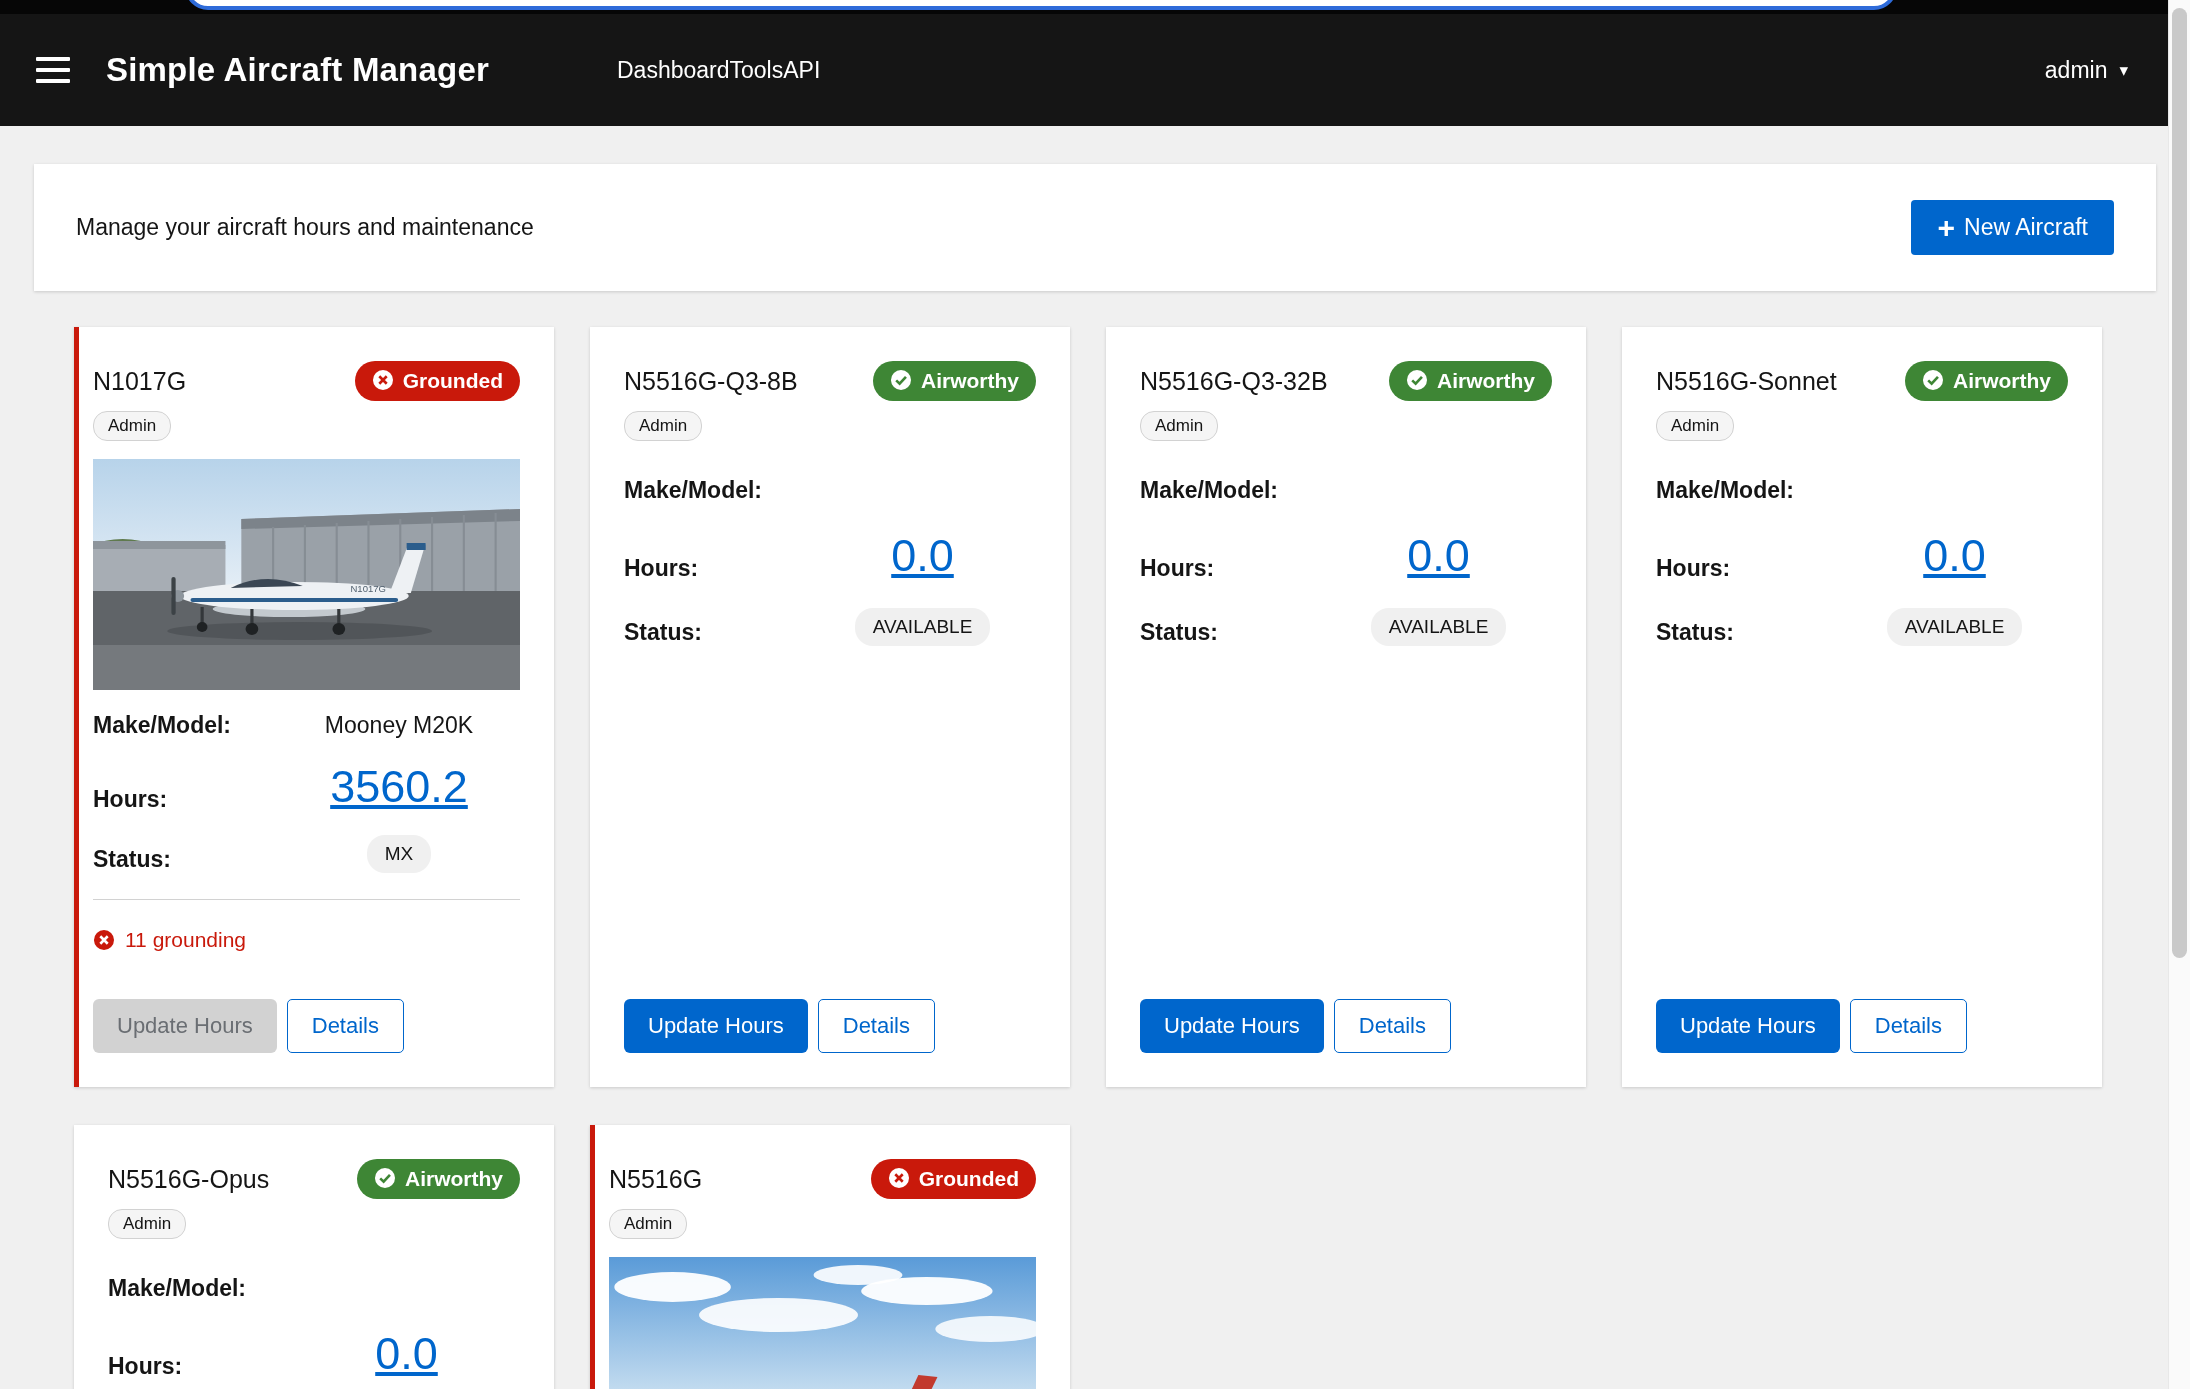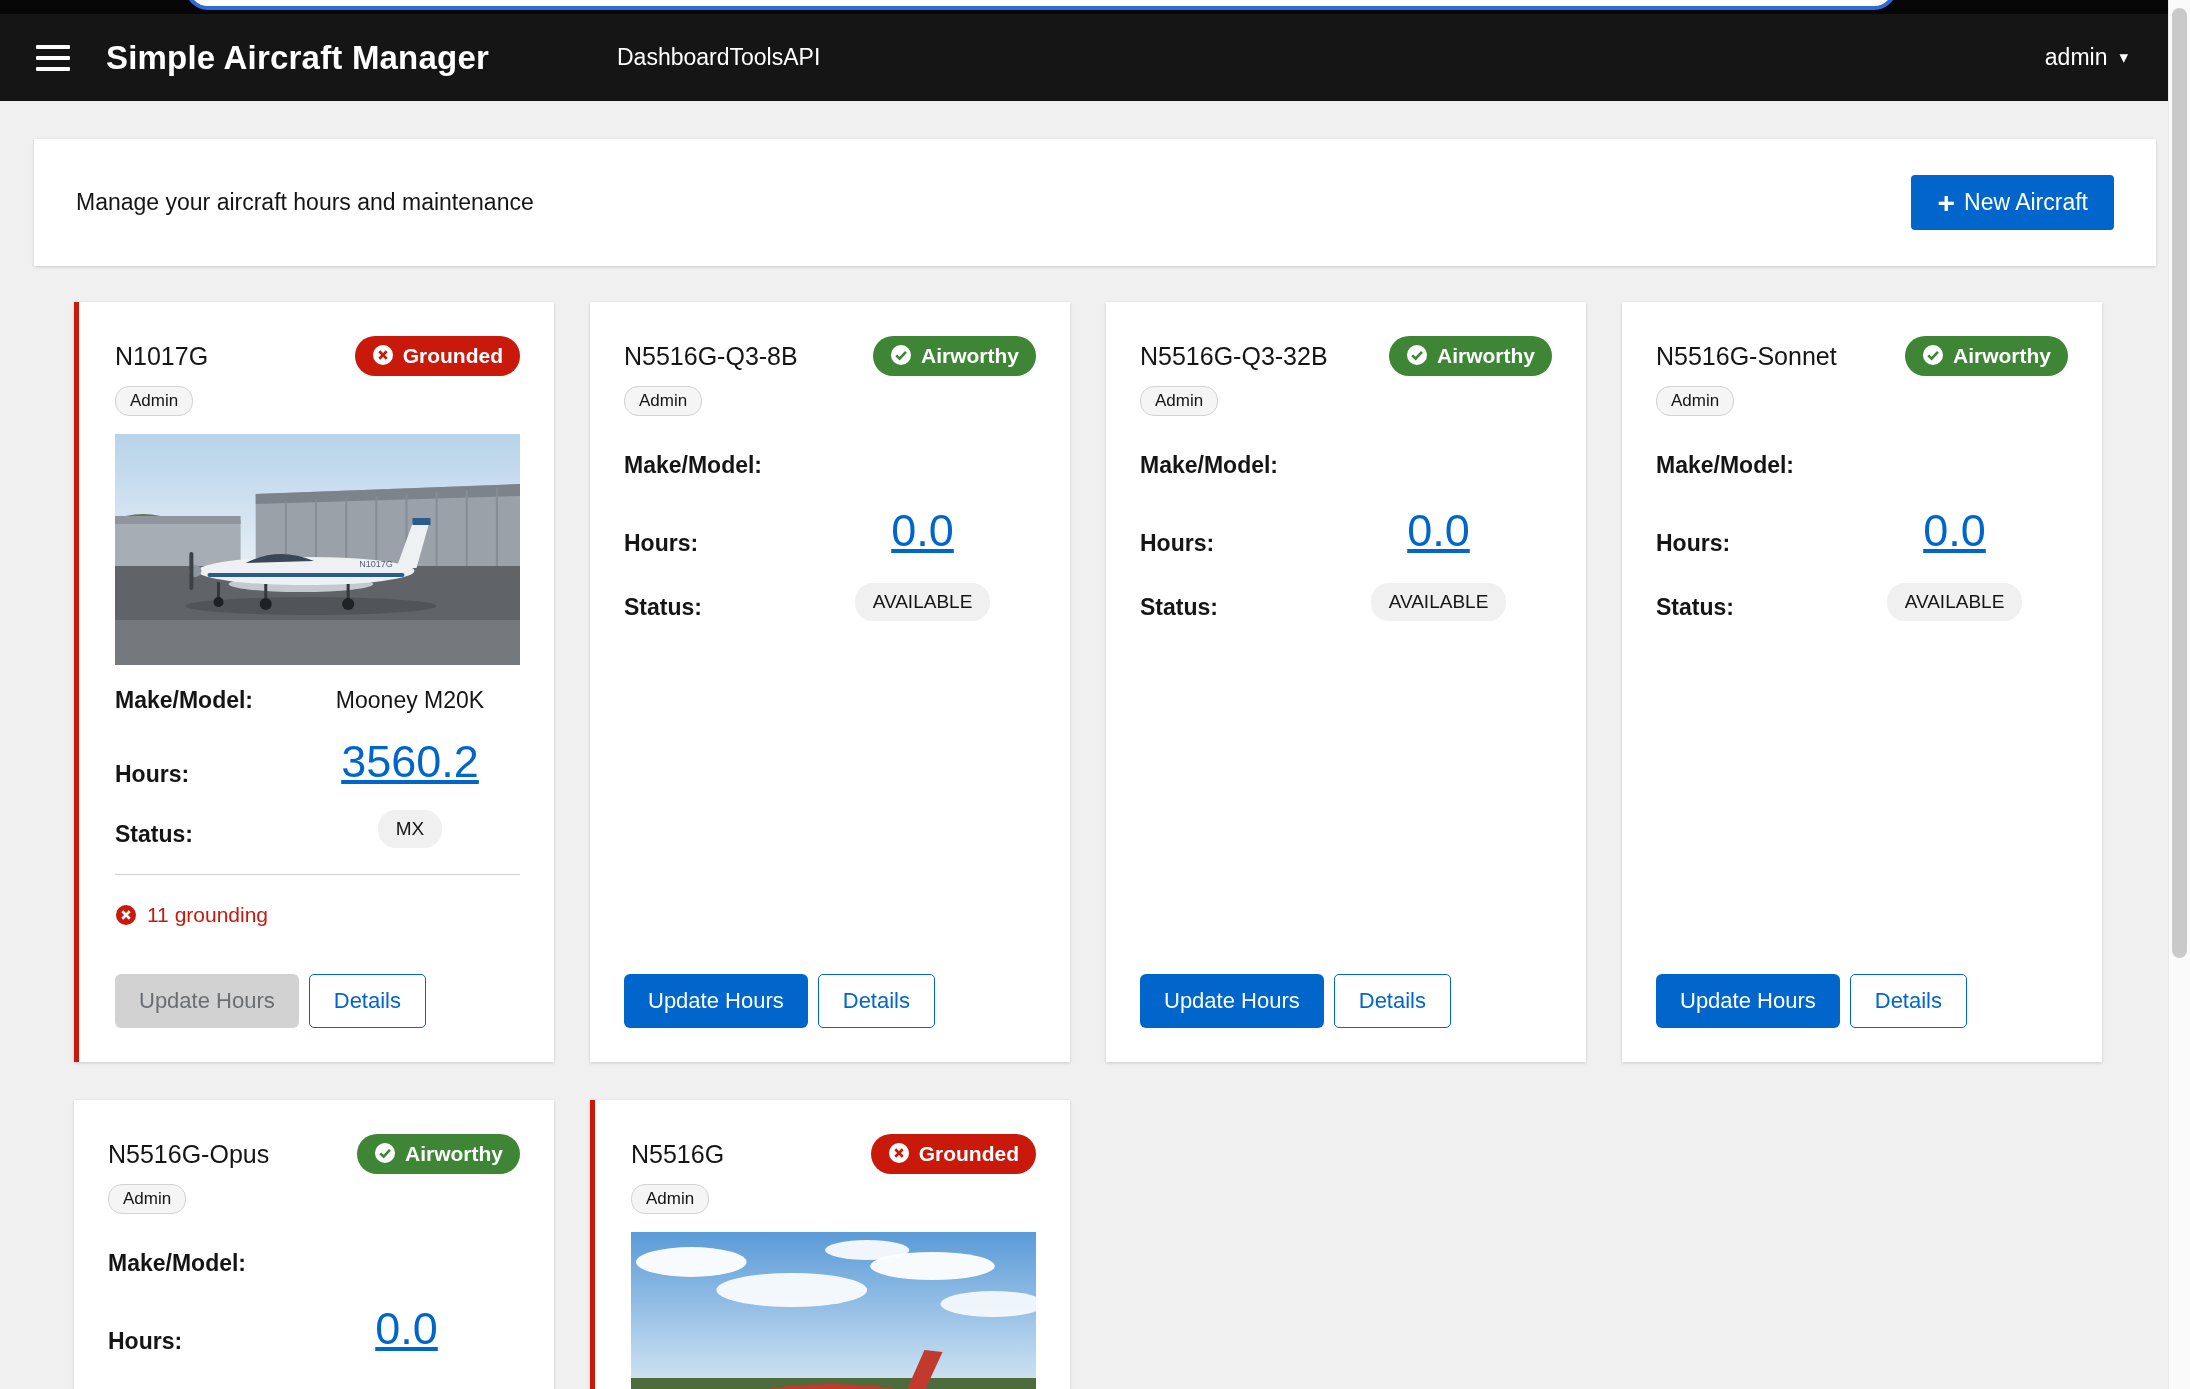--- a/index.html
+++ b/index.html
@@ -8,21 +8,21 @@
     background:#f0f0f0; color:#151515;
     font-family:"Liberation Sans", sans-serif;
   }
   
   .browser-strip { position:relative; height:14px; background:#060606; overflow:hidden; z-index:6; }
   .omnibox {
     position:absolute; left:185px; top:-36px; width:1712px; height:46px;
     background:#ffffff; border:4px solid #2e6bd9; border-radius:24px;
   }
   
-  .navbar { height:87px; background:#151515; display:flex; align-items:center; padding:0 44px 0 36px; }
+  .navbar { height:112px; background:#151515; display:flex; align-items:center; padding:0 44px 0 36px; }
   .hamburger { width:34px; display:flex; flex-direction:column; gap:7px; cursor:pointer; margin-right:36px; }
   .hamburger span { display:block; height:4px; background:#ffffff; border-radius:1px; }
   .brand { font-size:33px; font-weight:700; color:#ffffff; letter-spacing:.2px; white-space:nowrap; }
   .nav-links { display:flex; margin-left:128px; }
   .nav-link { font-size:23px; color:#ffffff; cursor:pointer; }
   .user-menu { margin-left:auto; display:flex; align-items:center; gap:12px; color:#ffffff; font-size:23px; cursor:pointer; padding-right:18px; }
   .caret { font-size:17px; line-height:1; }
   
   .page { padding:0 34px; }
   .page-header {
@@ -30,21 +30,21 @@
     padding:36px 42px; display:flex; align-items:center; justify-content:space-between;
   }
   .page-title { font-size:40px; font-weight:700; margin-bottom:14px; }
   .page-subtitle { font-size:23px; }
   .btn { border:none; font-family:inherit; cursor:pointer; }
   .btn-new { background:#0066cc; color:#ffffff; font-size:23px; padding:14px 26px; border-radius:4px; display:flex; align-items:center; gap:9px; }
   .plus-icon { font-size:30px; font-weight:700; line-height:.9; }
   
   .fleet-grid { display:grid; grid-template-columns:repeat(4,480px); gap:38px 36px; margin:36px 0 0 40px; grid-auto-rows:760px; }
   .card { background:#ffffff; box-shadow:0 1px 3px rgba(3,3,3,.16); padding:34px; display:flex; flex-direction:column; }
-  .card.grounded { border-left:5px solid #c9190b; padding-left:36px; }
+  .card.grounded { border-left:5px solid #c9190b; padding-left:14px; }
   .card-head { display:flex; justify-content:space-between; align-items:center; }
   .tail { font-size:25px; font-weight:500; }
   .badge { display:inline-flex; gap:9px; border-radius:22px; padding:8px 17px; color:#ffffff; font-size:21px; font-weight:700; white-space:nowrap; }
   .badge-danger { background:#c9190b; }
   .badge-success { background:#3e8635; }
   .role-pill { margin-top:10px; align-self:flex-start; background:#f5f5f5; border:1px solid #d2d2d2; border-radius:14px; font-size:17px; padding:4px 14px; }
   .photo { margin-top:18px; height:231px; overflow:hidden; background:#9db6c8; flex:none; }
   .photo svg { width:100%; height:100%; display:block; }
   .field-row { display:flex; align-items:flex-end; margin-top:26px; }
   .field-row.tight { margin-top:22px; }

